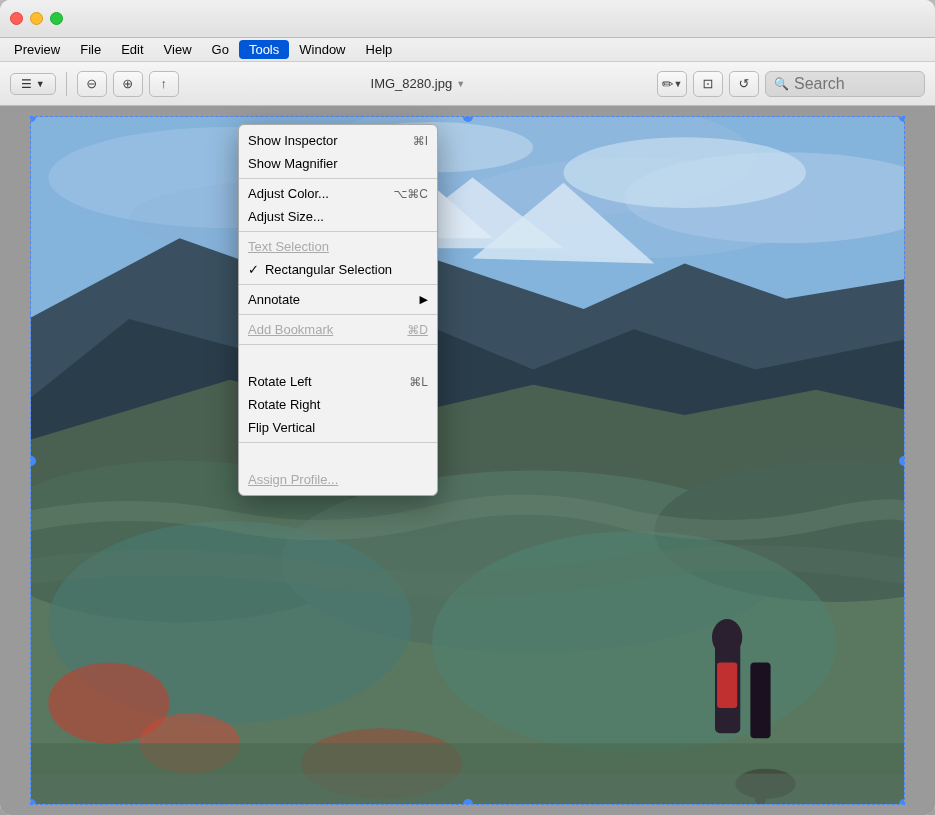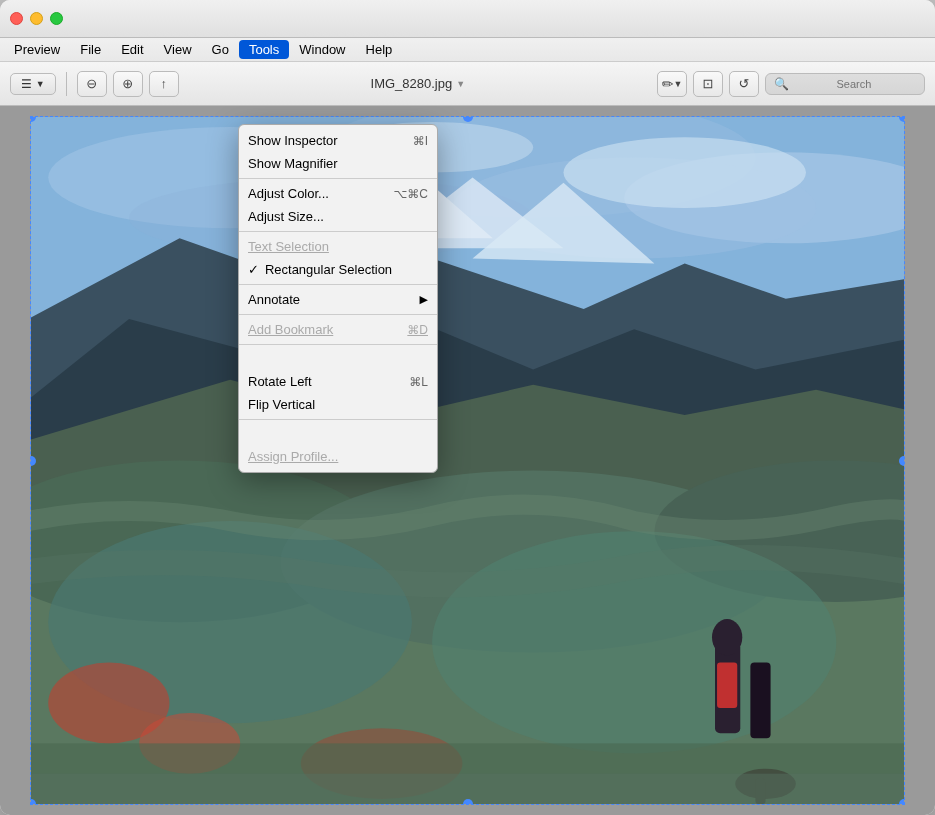--- a/index.html
+++ b/index.html
@@ -144,24 +144,23 @@
       border-radius: 6px;
       padding: 3px 8px;
       gap: 5px;
       width: 160px;
     }
 
     .search-box input {
       border: none;
       background: transparent;
       outline: none;
-      font-size: 11px;
+      font-size: 16px;
       color: #666;
       width: 120px;
-      text-align: center;
     }
 
     .right-toolbar {
       display: flex;
       align-items: center;
       gap: 6px;
     }
 
     
     .content {
@@ -498,20 +497,25 @@
           <span class="shortcut"></span>
         </div>
 
         <div class="dropdown-menu-item">
           <div class="item-left">
             <span>Rotate Left</span>
           </div>
           <span class="shortcut">⌘L</span>
         </div>
 
+        <div class="dropdown-menu-item">
+          <div class="item-left">
+            <span>Rotate Right</span>
+          </div>
+        </div>
 
 
         <div class="dropdown-menu-item">
           <div class="item-left">
             <span>Flip Vertical</span>
           </div>
           <span class="shortcut"></span>
         </div>
 
         <div class="dropdown-separator"></div>

